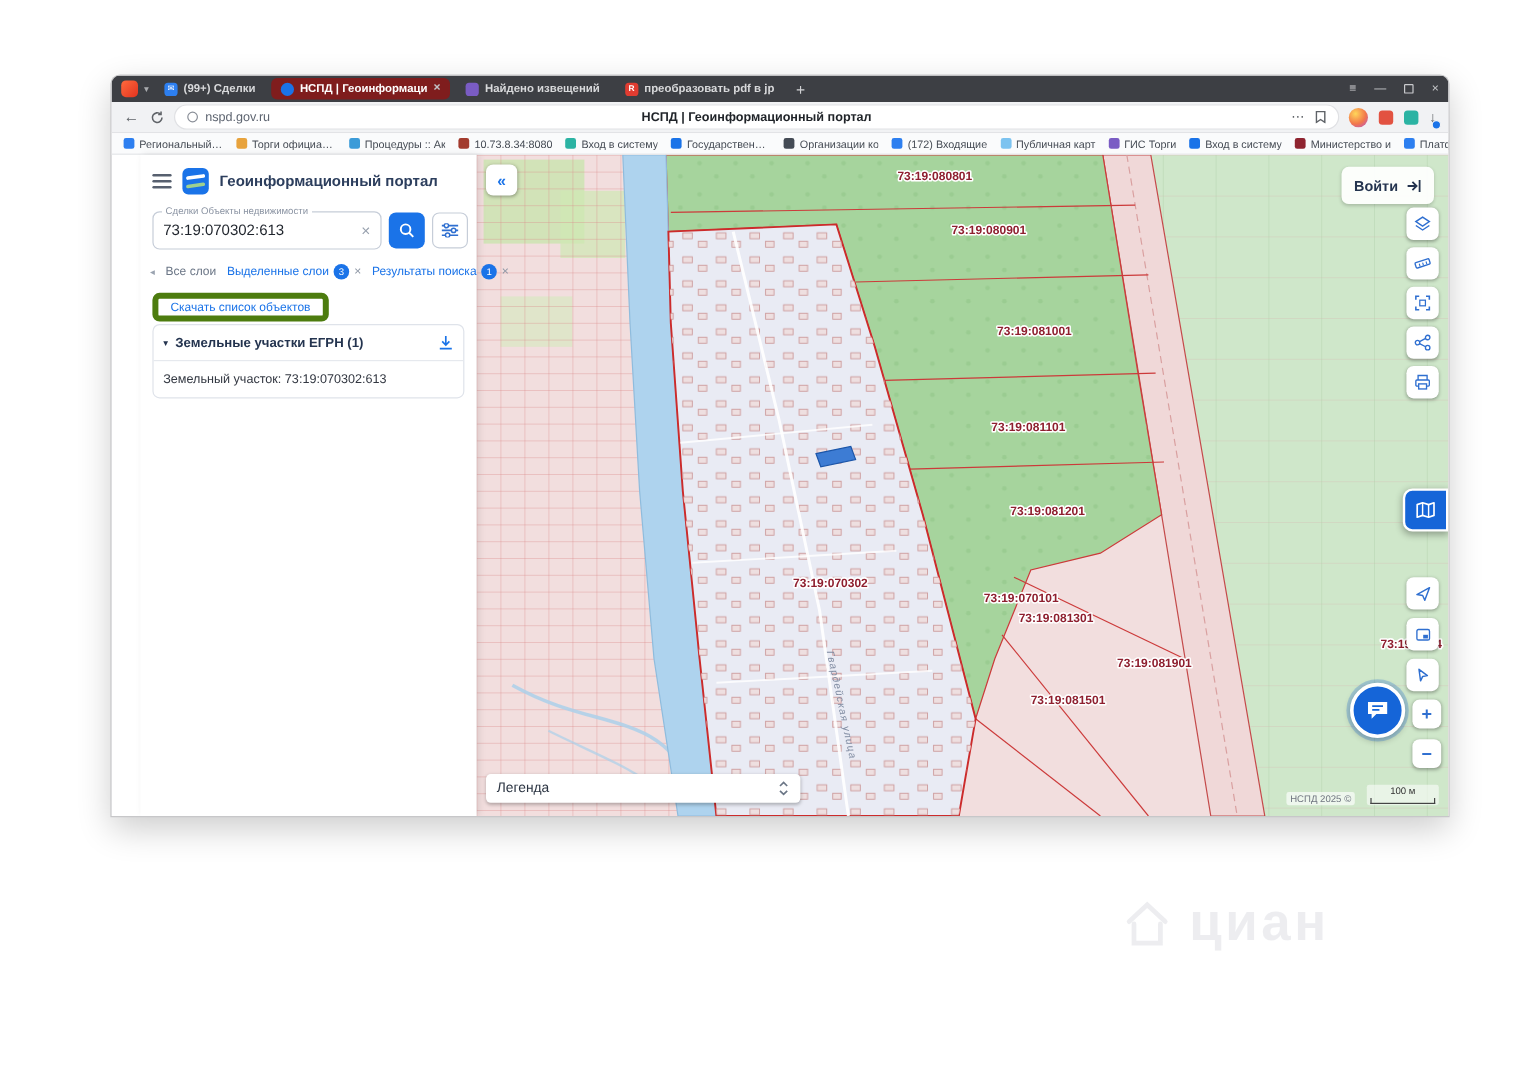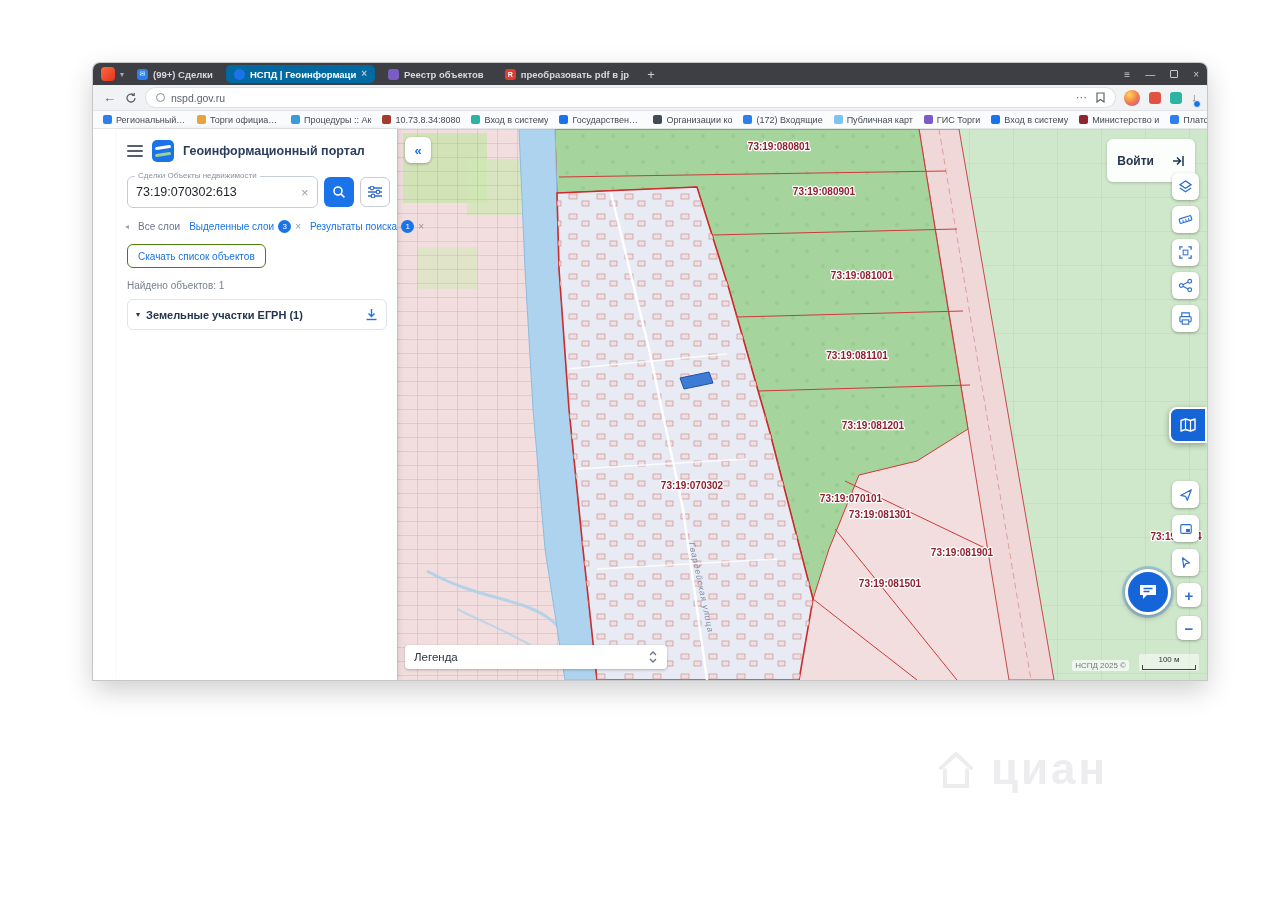--- a/index.html
+++ b/index.html
@@ -7,21 +7,21 @@
 
   .window { position:absolute; left:93px; top:63px; width:1114px; height:617px;
     box-shadow:0 0 0 1px #c7c7c9, 0 10px 28px rgba(0,0,0,.20);
     border-radius:7px 7px 0 0; overflow:hidden; background:#fff; }
 
   
   .tabbar { height:22px; background:#3d3f44; display:flex; align-items:center; padding:0 8px; gap:5px; }
   .browser-logo { width:14px; height:14px; border-radius:4px; background:linear-gradient(135deg,#ff6a3d,#e2331f); flex:0 0 auto; }
   .tb-chev { color:#a9abaf; font-size:8px; }
   .tab { display:flex; align-items:center; gap:5px; height:18px; padding:0 8px; border-radius:5px; max-width:150px;font-weight:bold; }
-  .tab.active { background:#0369a1; }
+  .tab.active { background:#7f1d1d; }
   .tab-label { font-size:9.5px; color:#d8d9db; white-space:nowrap; overflow:hidden; text-overflow:ellipsis; }
   .tab.active .tab-label { color:#fff; }
   .tab-close { font-size:10px; color:#c3c4c7; line-height:1; }
   .fav12 { width:11px; height:11px; border-radius:3px; flex:0 0 auto; display:flex; align-items:center; justify-content:center; font-size:7px; color:#fff; }
   .fav-mail { background:#2d7ff0; }
   .fav-nspd { background:#1a73e8; border-radius:50%; }
   .fav-reg  { background:#7a5cc4; }
   .fav-pdf  { background:#e03c31; }
   .newtab { color:#cfd0d3; font-size:13px; padding:0 5px; }
   .win-controls { margin-left:auto; display:flex; gap:15px; align-items:center; color:#c9cacd; font-size:10px; }
@@ -75,39 +75,39 @@
   .btn-search { width:30px; height:30px; border-radius:6px; background:#1a73e8; display:flex; align-items:center; justify-content:center; flex:0 0 auto; }
   .btn-filter { width:30px; height:30px; border-radius:6px; background:#fff; border:1px solid #c6cdd8; display:flex; align-items:center; justify-content:center; flex:0 0 auto; }
 
   .layer-tabs { display:flex; align-items:center; gap:9px; padding:9px 8px 6px; }
   .scroll-left { color:#9aa3b0; font-size:8px; }
   .lt { display:flex; align-items:center; gap:4px; font-size:10px; color:#6b7686; white-space:nowrap; }
   .lt.link { color:#1a73e8; }
   .badge { min-width:13px; height:13px; border-radius:7px; background:#1a73e8; color:#fff; font-size:8px; display:inline-flex; align-items:center; justify-content:center; padding:0 3px; }
   .lt-close { color:#8b94a3; font-size:10px; }
 
-  .dl-btn { margin:5px 10px 0; display:inline-flex; align-items:center; height:24px; padding:0 10px; border:1px solid #4d7c0f; color:#1a73e8; font-size:10px; border-radius:6px; background:#fff; }
+  .dl-btn { margin:5px 10px 0; display:inline-flex; align-items:center; height:24px; padding:0 10px; border:5px solid #4d7c0f; color:#1a73e8; font-size:10px; border-radius:6px; background:#fff; }
   .found { padding:12px 10px 6px; font-size:10px; color:#77818f; }
   .result-box { margin:2px 10px 0; border:1px solid #dfe3ea; border-radius:6px; background:#fff; }
   .group-head { display:flex; align-items:center; gap:6px; padding:8px 8px; }
   .chev-down { color:#24344f; font-size:8px; }
   .group-title { font-size:11px; font-weight:700; color:#24344f; flex:1; }
   .item-row { border-top:1px solid #e6e9ee; padding:9px 8px; font-size:10.5px; color:#333842; }
 
   
   .map { flex:1; position:relative; background:#f2dede; overflow:hidden; }
   .maplayer { position:absolute; left:0; top:0; }
   .q-label { fill:#8e1f2f; font:700 10px "Liberation Sans","DejaVu Sans",sans-serif; paint-order:stroke; stroke:#ffffff; stroke-width:2.5px; stroke-linejoin:round; text-anchor:middle; }
   .street-label { fill:#7e8aa0; font:italic 8.5px "Liberation Sans","DejaVu Sans",sans-serif; letter-spacing:1px; }
 
   .map-collapse { position:absolute; left:8px; top:8px; width:26px; height:26px; background:#fff; border-radius:6px;
     box-shadow:0 1px 3px rgba(0,0,0,.3); display:flex; align-items:center; justify-content:center;
     color:#1a73e8; font-size:13px; font-weight:700; }
-  .login { position:absolute; right:12px; top:10px; height:43px; padding:0 10px; background:rgba(255,255,255,.93);
-    border-radius:6px; box-shadow:0 1px 3px rgba(0,0,0,.18); display:flex; align-items:center; gap:17px;
+  .login { position:absolute; right:12px; top:10px; height:31px; padding:0 10px; background:rgba(255,255,255,.93);
+    border-radius:6px; box-shadow:0 1px 3px rgba(0,0,0,.18); display:flex; align-items:center; gap:6px;
     font-size:12px; font-weight:700; color:#24344f; }
 
   .tools { position:absolute; right:8px; top:44px; display:flex; flex-direction:column; gap:6px; }
   .tool { width:27px; height:27px; background:#fff; border-radius:6px; box-shadow:0 1px 3px rgba(0,0,0,.3);
     display:flex; align-items:center; justify-content:center; }
   .tool-active { position:absolute; right:0; top:278px; width:38px; height:36px; background:#1565d8;
     border:2px solid #fff; border-radius:8px 0 0 8px; box-shadow:0 2px 6px rgba(0,0,0,.3);
     display:flex; align-items:center; justify-content:center; }
   .tools2 { position:absolute; right:8px; top:352px; display:flex; flex-direction:column; gap:7px; }
   .chat-btn { position:absolute; right:36px; top:440px; width:46px; height:46px; border-radius:50%;
@@ -143,21 +143,21 @@
       <span class="fav12 fav-mail">✉</span>
       <span class="tab-label">(99+) Сделки</span>
     </div>
     <div class="tab active">
       <span class="fav12 fav-nspd"></span>
       <span class="tab-label">НСПД | Геоинформаци</span>
       <span class="tab-close">×</span>
     </div>
     <div class="tab">
       <span class="fav12 fav-reg"></span>
-      <span class="tab-label">Реестр объектов</span>
+      <span class="tab-label">Найдено извещений</span>
     </div>
     <div class="tab">
       <span class="fav12 fav-pdf">R</span>
       <span class="tab-label">преобразовать pdf в jp</span>
     </div>
     <span class="newtab">+</span>
     <div class="win-controls">
       <span>≡</span>
       <span>—</span>
       <span class="wc-box"></span>
@@ -169,20 +169,21 @@
     <span class="nav-ico">←</span>
     <span class="nav-ico reload">
       <svg width="12" height="12" viewBox="0 0 12 12" fill="none">
           <path d="M10 6a4 4 0 1 1-1.2-2.85" stroke="#5f6368" stroke-width="1.3"></path>
           <path d="M9.2 1v2.4H6.8" stroke="#5f6368" stroke-width="1.3" fill="none"></path>
         </svg>
     </span>
     <div class="omnibox">
       <span class="site-badge"></span>
       <span class="url">nspd.gov.ru</span>
+      <span class="omni-title">НСПД | Геоинформационный портал</span>
       <span class="omni-right">
         <span>⋯</span>
         <svg width="9" height="11" viewBox="0 0 9 11">
             <path d="M1 1h7v9L4.5 7.6 1 10z" fill="none" stroke="#5f6368" stroke-width="1.2"></path>
           </svg>
       </span>
     </div>
     <div class="addr-right">
       <span class="avatar"></span>
       <span class="ext-a"></span>
@@ -293,31 +294,31 @@
         </span>
         <span class="lt link">
           <span>Результаты поиска</span>
           <span class="badge">1</span>
           <span class="lt-close">×</span>
         </span>
       </div>
 
       <span class="dl-btn">Скачать список объектов</span>
 
-      <div class="found">Найдено объектов: 1</div>
 
       <div class="result-box">
         <div class="group-head">
           <span class="chev-down">▾</span>
           <span class="group-title">Земельные участки ЕГРН (1)</span>
           <svg width="13" height="13" viewBox="0 0 13 13">
               <path d="M6.5 1v7M3.5 5.5 6.5 8.5 9.5 5.5" stroke="#1a73e8" stroke-width="1.4" fill="none"></path>
               <path d="M1.5 11.5h10" stroke="#1a73e8" stroke-width="1.4"></path>
             </svg>
         </div>
+        <div class="item-row">Земельный участок: 73:19:070302:613</div>
       </div>
     </div>
 
     <div class="map">
       <svg class="maplayer" width="834" height="551" viewBox="0 0 834 551">
         <defs>
           <pattern id="parcelPat" width="20" height="14" patternUnits="userSpaceOnUse">
             <path d="M0 0H20M0 0V14" stroke="#d98b8b" stroke-width="0.6" fill="none"></path>
           </pattern>
           <pattern id="housePat" width="28" height="20" patternUnits="userSpaceOnUse">

